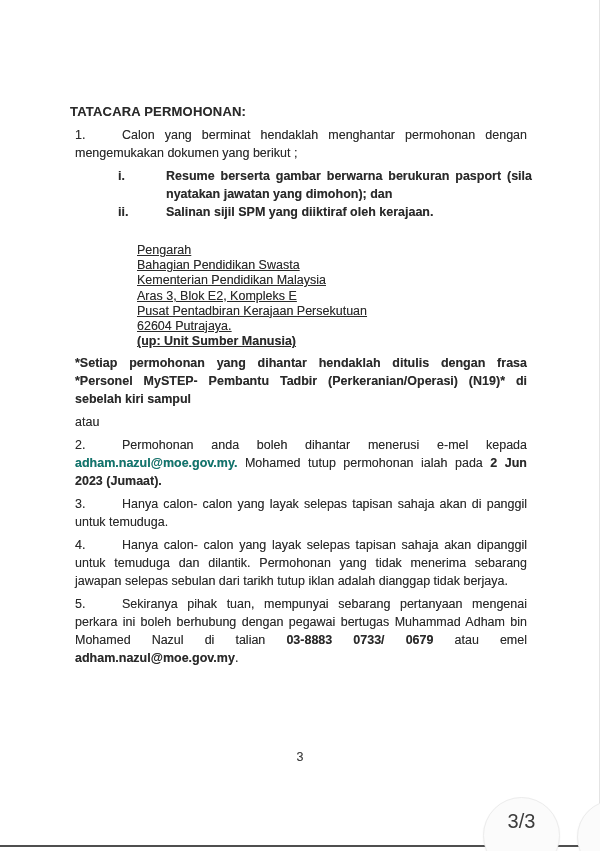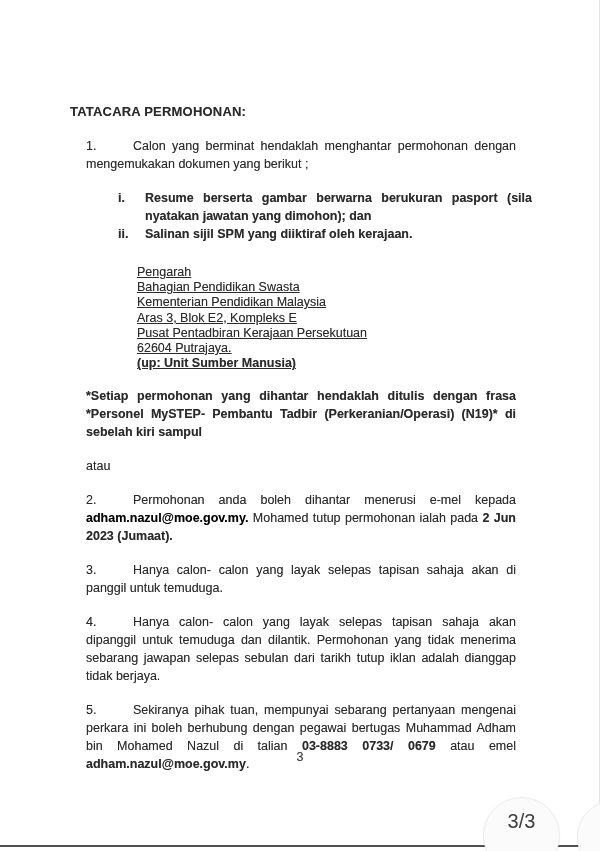--- a/index.html
+++ b/index.html
@@ -23,50 +23,50 @@
     line-height:18px;
     text-shadow:0 0 0.5px rgba(45,45,45,.45);
   }
   .doc-title{
     margin:91px 0 0 0;
     font-size:13px;
     font-weight:bold;
     letter-spacing:.2px;
   }
   p.para{
-    margin:16px;
+    margin:5px;
     text-align:justify;
   }
   .mt-title{margin-top:20px;}
   .pnum{display:inline-block;width:47px;}
   .list{
     margin:4px 0 0 48px;
     font-weight:bold;
   }
   .list-row{display:flex;}
   .list-num{width:27px;flex:none;}
-  .list-text{flex:1;text-align:justify;}
+  .list-text{flex:1;text-align:justify;margin-left:21px;}
   .kepada{margin-top:13px;}
   .address{
     margin:22px 0 0 67px;
     line-height:15.2px;
     text-decoration:underline;
   }
   .address .attn{font-weight:bold;}
   .note{
     margin-top:27px;
     font-weight:bold;
   }
   .atau{margin-top:3px;}
   .p2{margin-top:4px;}
   .p3{margin-top:10px;}
   .p4{margin-top:10px;}
   .p5{margin-top:11px;}
   .email-link{
-    color:#000000;
+    color:#0f766e;
     font-weight:bold;
     text-decoration:none;
   }
   b{font-weight:bold;}
   .page-number{
     position:absolute;
     top:750px;left:0;width:600px;
     text-align:center;
     font-size:12.5px;
     color:#3f3f3f;

